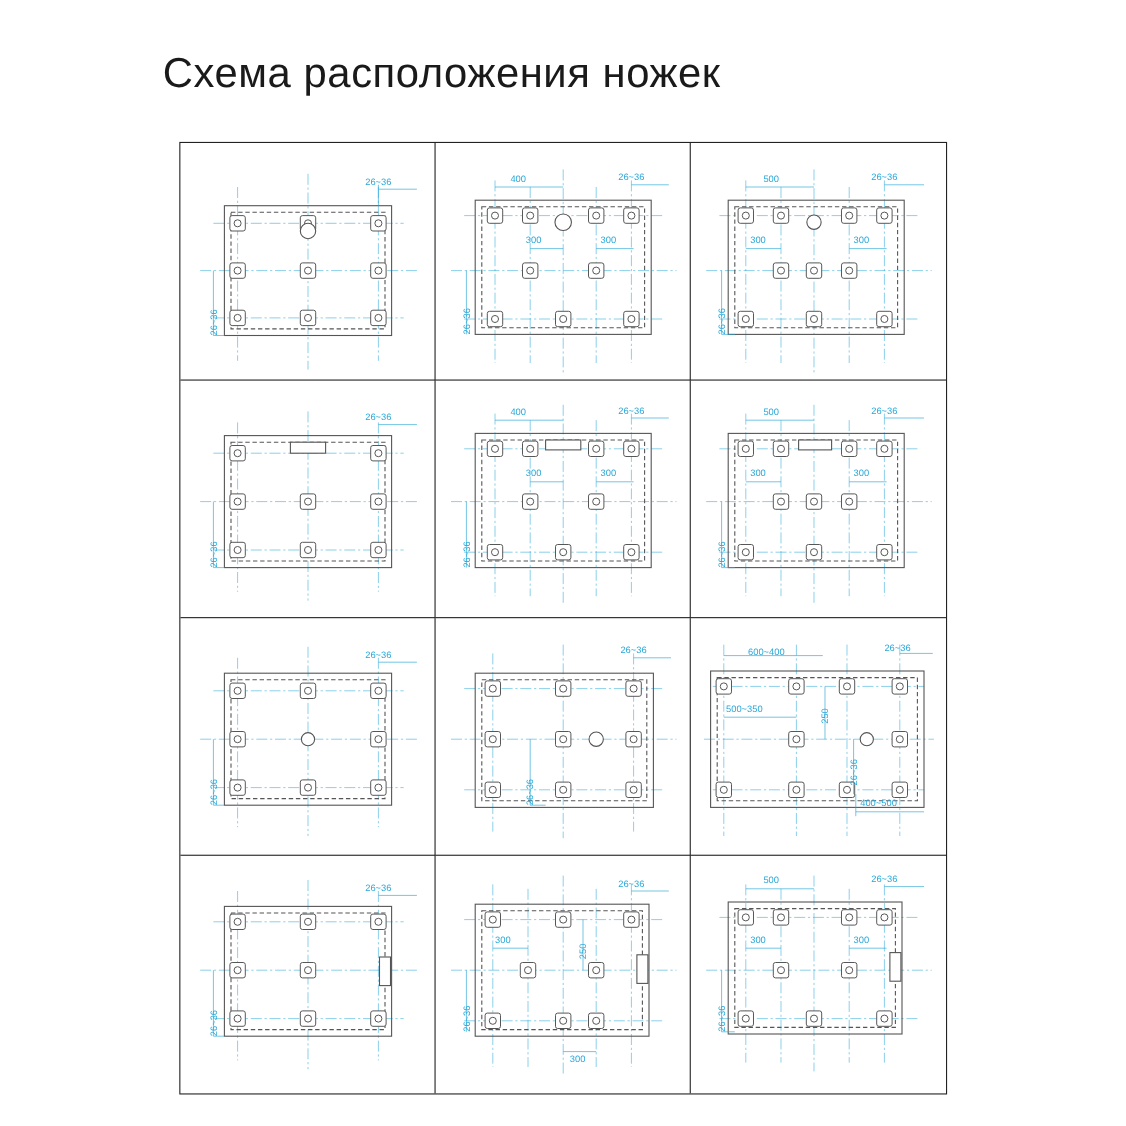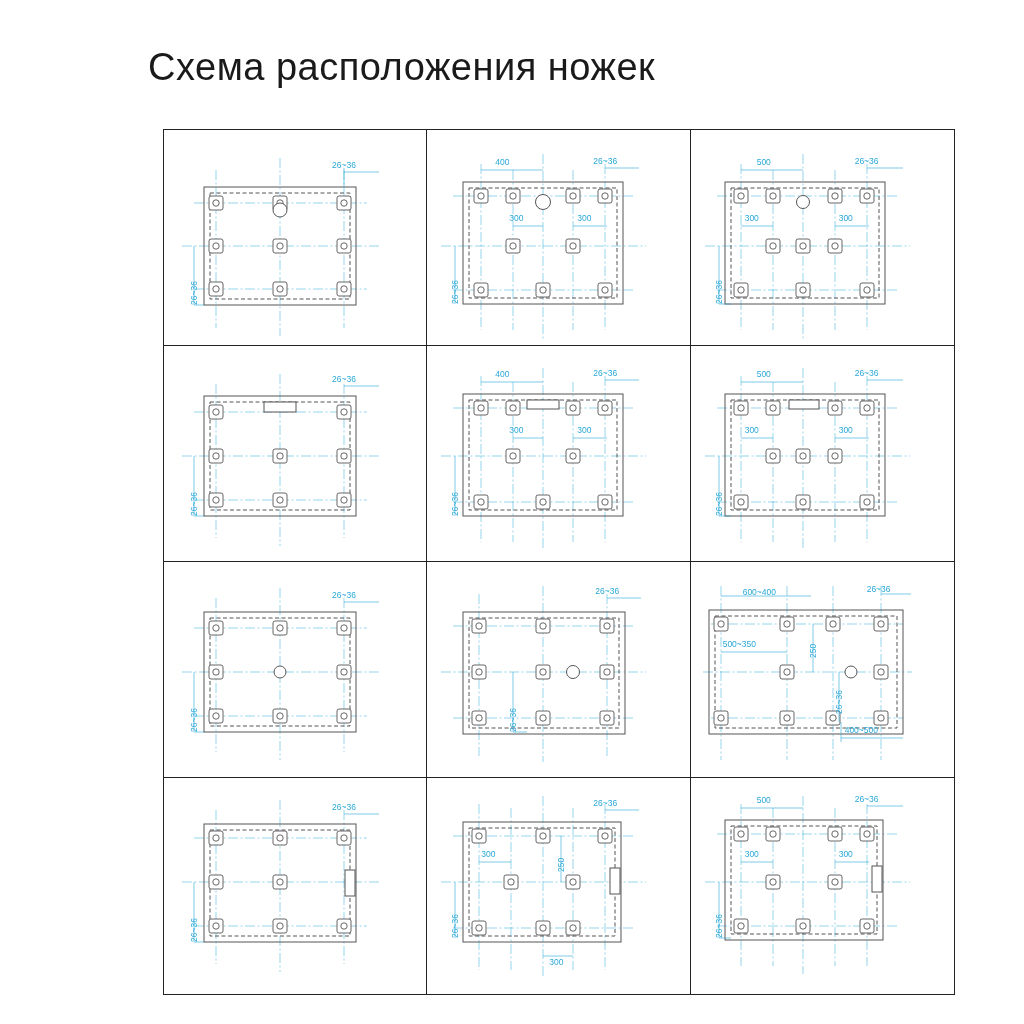--- a/index.html
+++ b/index.html
@@ -12,21 +12,21 @@
 
   .title{
     position:absolute;left:148px;top:46px;
     font-size:38px;color:#1a1a1a;letter-spacing:0.5px;
     white-space:nowrap;
   }
 
   
   .grid{
     position:absolute;left:163px;top:129px;
-    width:792px;height:866px;
+    width:698px;height:866px;
     display:grid;
     grid-template-columns:repeat(3,1fr);
     grid-template-rows:repeat(4,1fr);
     border:1.5px solid #222;
     box-sizing:border-box;
     text-align:right;
   }
   .cell{
     position:relative;
     border-right:1.5px solid #222;

